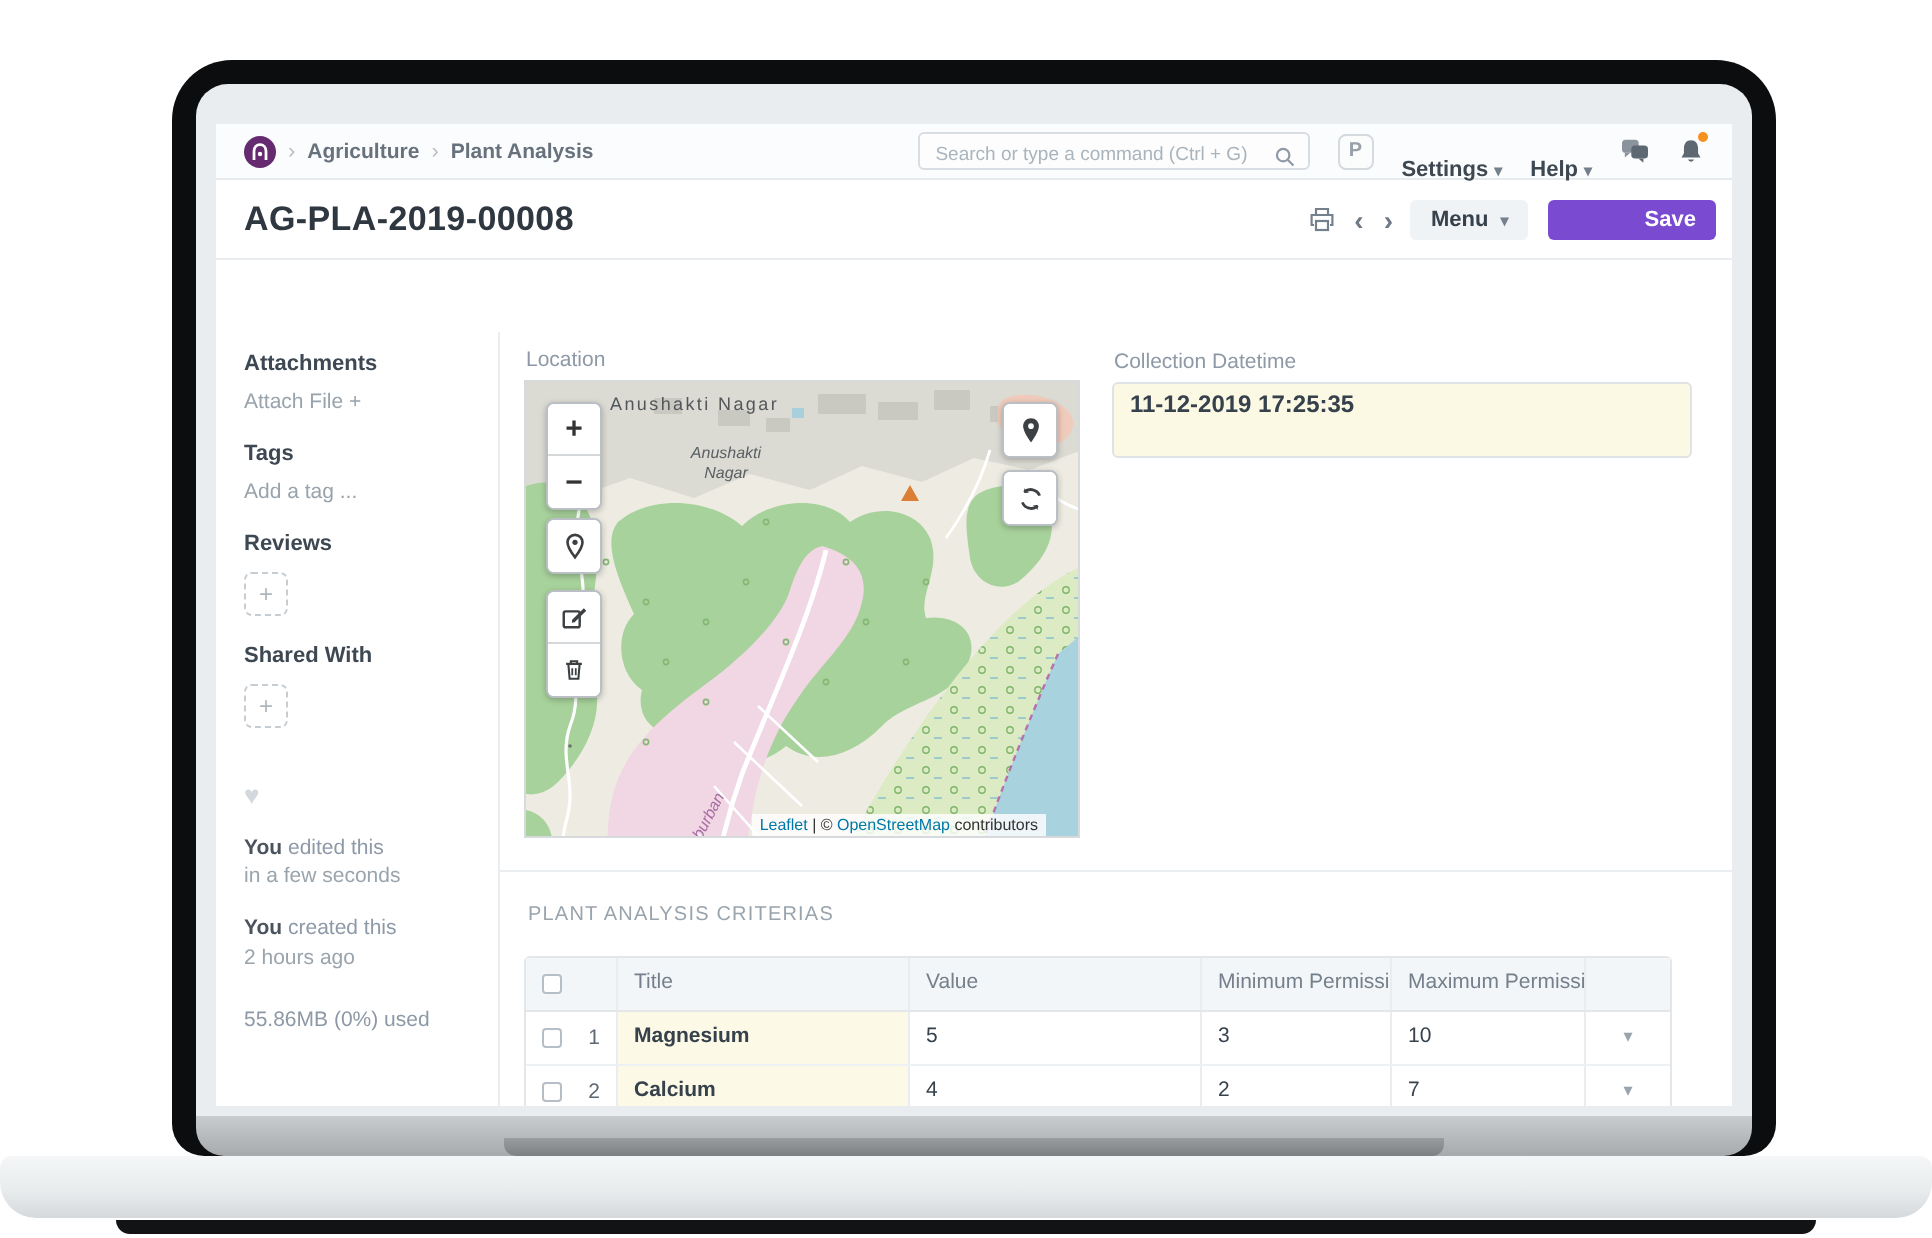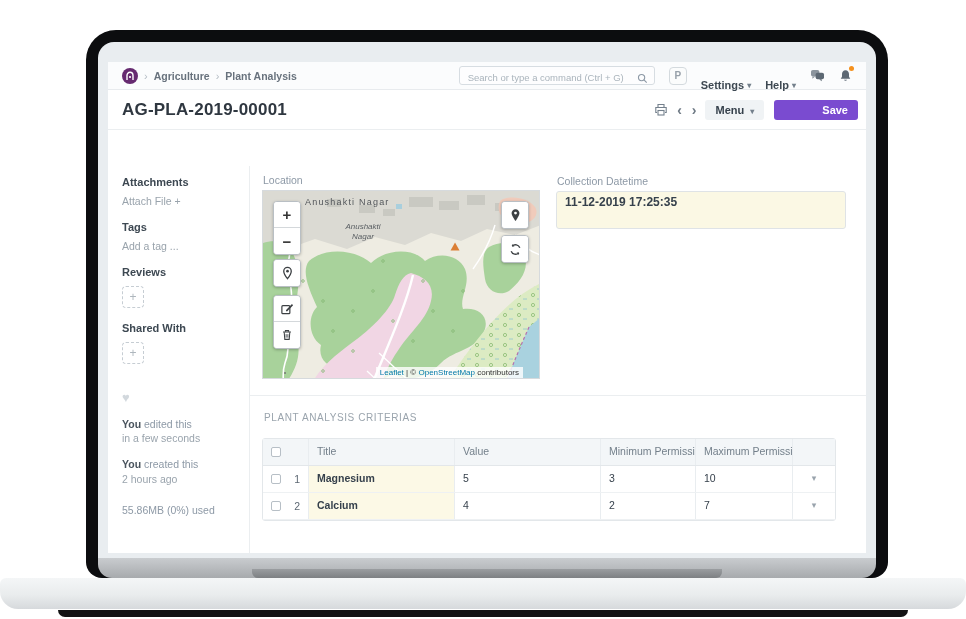--- a/index.html
+++ b/index.html
@@ -76,21 +76,21 @@
   .grid2 { display:flex; gap:16px; }
   .col-map { width:278px; flex:0 0 auto; }
   .col-fields { flex:1; padding-top:1px; }
   .flabel { display:block; color:#8d99a6; font-size:10.5px; margin:0 0 4px 1px; }
   .finput { height:38px; border:1px solid #dfe3e6; border-radius:3px; padding:0 8px; line-height:20px;
             font-size:12px; color:#36414c; background:#fff; }
   .finput.hl { background:#fbf8e4; font-weight:700; }
   .field { margin-bottom:11px; }
 
   
-  .map { position:relative; width:278px; height:189px; border:1px solid #d6dadd; margin-top:4px;
+  .map { position:relative; width:278px; height:229px; border:1px solid #d6dadd; margin-top:4px;
          overflow:hidden; background:#eeece2; cursor:grab; }
   .map svg.base-map { position:absolute; inset:0; }
   .mgrp { position:absolute; border-radius:4px; box-shadow:0 1px 3px rgba(0,0,0,.25); overflow:hidden; }
   .mapbtn { width:26px; height:26px; background:#fff; display:flex; align-items:center; justify-content:center;
             border:1px solid #b9bfc4; cursor:pointer; }
   .mgrp .mapbtn + .mapbtn { border-top:none; }
   .mgrp .mapbtn { border:none; border-bottom:1px solid #d4d8db; }
   .mgrp .mapbtn:last-child { border-bottom:none; }
   .mgrp { border:1px solid #b9bfc4; background:#fff; }
   .zoomtxt { font-size:15px; font-weight:700; color:#333; line-height:1; }
@@ -163,21 +163,21 @@
       <div class="nav-ic">
         <svg width="13" height="14" viewBox="0 0 14 15">
           <path d="M7 1.2 C4.6 1.2 3.2 3.1 3.2 5.6 V8.2 L1.9 10.4 H12.1 L10.8 8.2 V5.6 C10.8 3.1 9.4 1.2 7 1.2 Z" fill="#5d6873"></path>
           <path d="M5.4 11.6 a1.7 1.7 0 0 0 3.2 0 Z" fill="#5d6873"></path>
         </svg>
         <span class="dot"></span>
       </div>
     </div>
 
     <div class="title-row">
-      <span class="page-title">AG-PLA-2019-00001</span>
+      <span class="page-title">AG-PLA-2019-00008</span>
       <div class="tr-right">
         <svg width="14" height="13" viewBox="0 0 14 13">
           <path d="M4 4 V1.5 H10 V4" fill="none" stroke="#74808c" stroke-width="1.1"></path>
           <path d="M3 9.5 H1.8 V4.5 H12.2 V9.5 H11" fill="none" stroke="#74808c" stroke-width="1.1"></path>
           <rect x="4" y="7.5" width="6" height="4.5" fill="none" stroke="#74808c" stroke-width="1.1"></rect>
         </svg>
         <span class="chev">‹</span>
         <span class="chev">›</span>
         <button class="btn btn-menu">
           <span>Menu</span>

